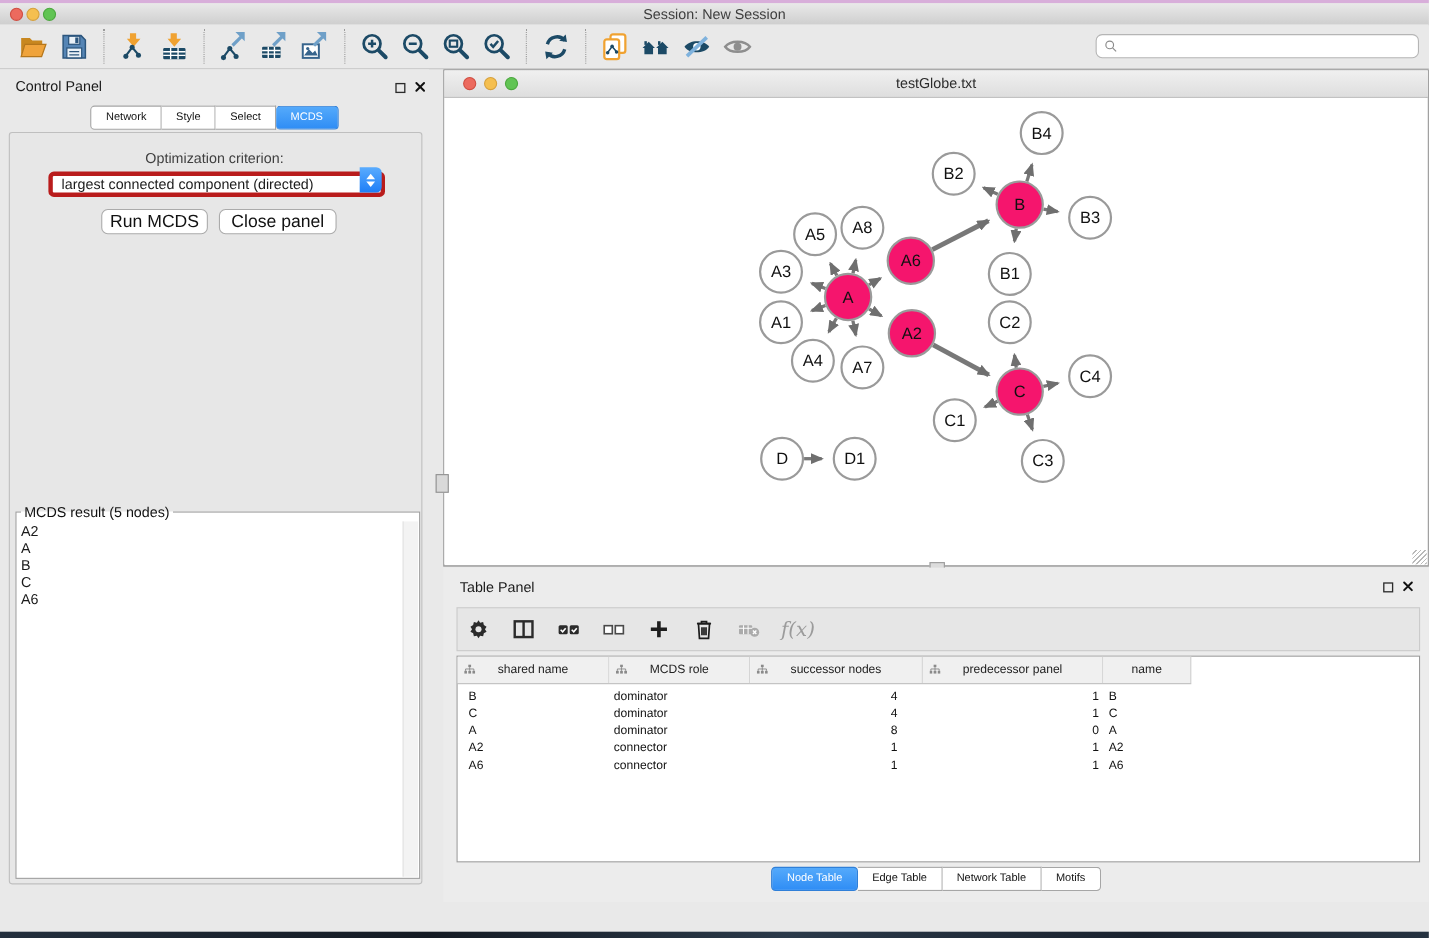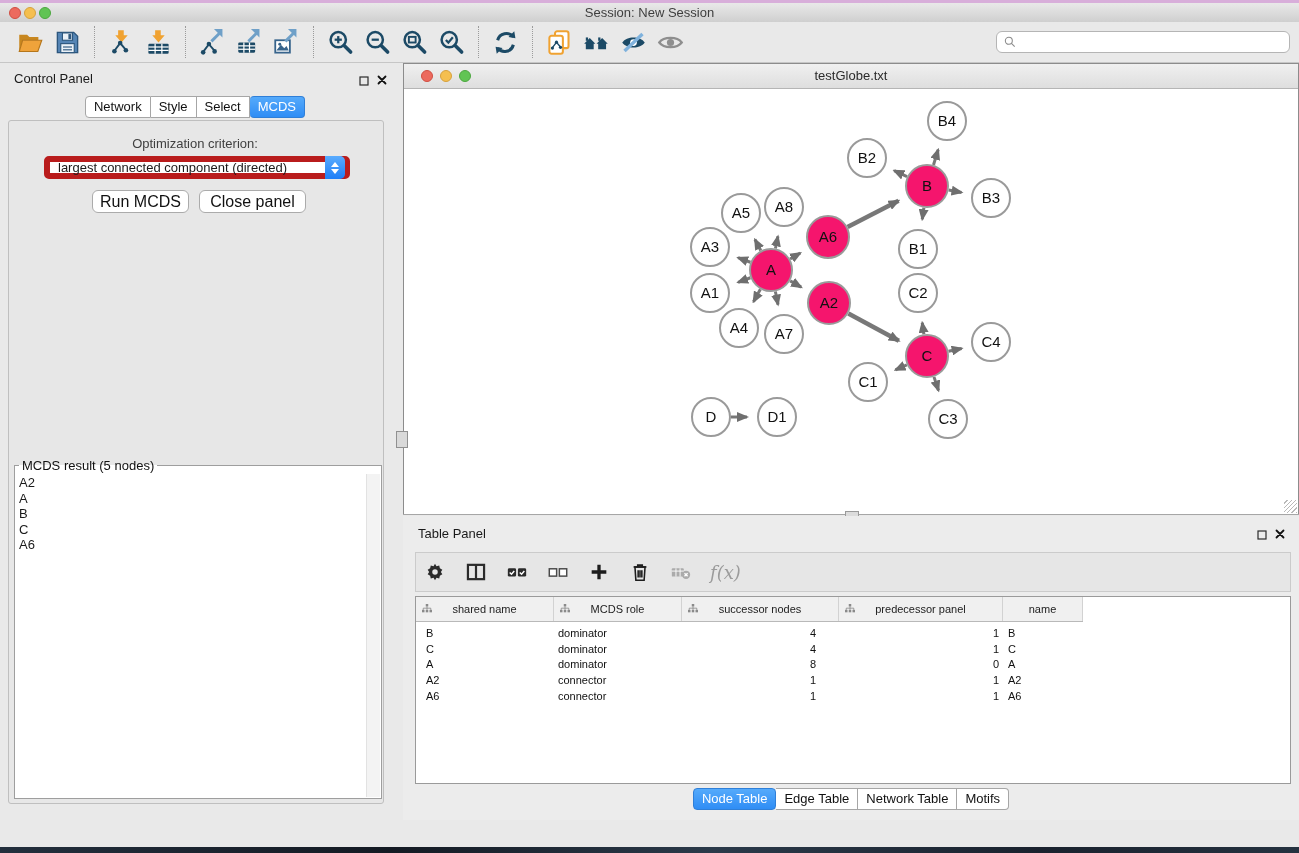--- a/index.html
+++ b/index.html
@@ -27,30 +27,30 @@
              border:1px solid #B5B5B5;border-radius:6px;display:flex;align-items:center;padding-left:6px;box-sizing:border-box}
   #searchbox svg{width:14px;height:14px}
   #search-input{border:none;outline:none;flex:1;height:18px;font-size:12px;background:transparent;margin-left:4px}
   
   #control-panel{left:0;top:63px;width:390px;height:757px;background:#E9E9E9}
   #cp-title{left:14px;top:8px;font-size:13px}
   .mini-ic{width:12px;height:12px;display:inline-block}
   #cp-float{left:358px;top:10px}#cp-close{left:376px;top:9px}
   .segrow{display:flex;justify-content:center}
   #cp-tabs{left:0;top:33px;width:100%}
-  .seg{height:20px;line-height:20px;padding:0 8px;font-size:13px;background:#fff;
+  .seg{height:20px;line-height:20px;padding:0 13px;font-size:10px;background:#fff;
        border:1px solid #A6A6A6;border-left:none;cursor:default;color:#111}
   .seg:first-child{border-left:1px solid #A6A6A6;border-radius:4px 0 0 4px}
   .seg:last-child{border-radius:0 4px 4px 0}
   .seg.active{background:linear-gradient(#55AAFB,#2F8DF5);border-color:#2F7FD8;color:#fff;border-radius:4px}
   #cp-box{left:8px;top:57px;width:374px;height:682px;background:#E7E7E7;
           border:1px solid #BFBFBF;border-radius:3px}
   #opt-label{left:0;top:73px;width:100%;text-align:center;font-size:13px;color:#404040}
-  #combo{left:44px;top:93px;width:306px;height:23px;background:#fff;border:6px solid #b91c1c;
-         border-radius:5px;display:flex;align-items:center;box-sizing:border-box}
+  #combo{left:44px;top:93px;width:306px;height:23px;background:#fff;border:4px solid #b91c1c;
+         border-radius:5px;display:flex;align-items:flex-end;box-sizing:border-box}
   #combo-value{flex:1;font-size:13px;padding-left:8px;white-space:nowrap;overflow:hidden}
   #combo-stepper{width:20px;height:23px;margin-right:-1px;border-radius:0 5px 5px 0;
                  background:linear-gradient(#5AACFE,#1E7EF7);display:flex;flex-direction:column;
                  align-items:center;justify-content:center;gap:2px}
   .chev-up{width:0;height:0;border-left:4px solid transparent;border-right:4px solid transparent;border-bottom:5px solid #fff}
   .chev-down{width:0;height:0;border-left:4px solid transparent;border-right:4px solid transparent;border-top:5px solid #fff}
   .pbtn{height:23px;background:#fff;border:1px solid #ABABAB;border-radius:6px;font-size:16px;
         display:flex;align-items:center;justify-content:center;box-sizing:border-box;color:#111}
   #run-btn{left:92px;top:127px;width:97px}
   #closep-btn{left:199px;top:127px;width:107px}

